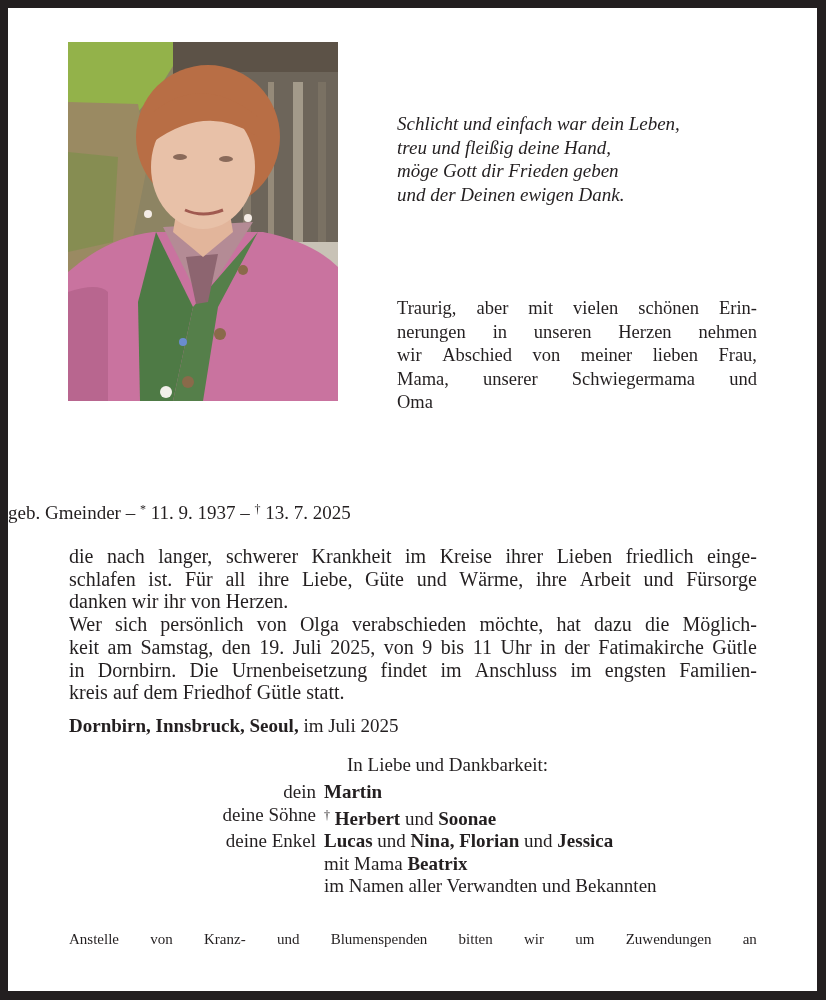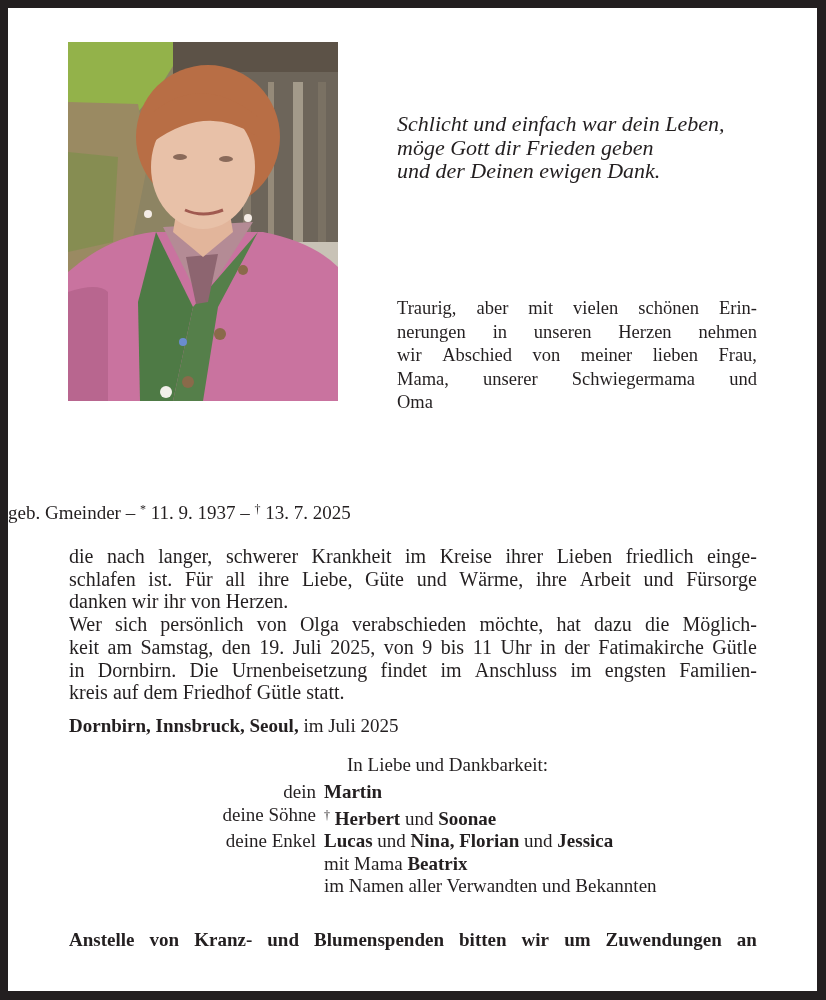--- a/index.html
+++ b/index.html
@@ -3,21 +3,21 @@
 <meta charset="utf-8">
 <style>
   html, body { margin:0; padding:0; }
   body { width:826px; height:1000px; background:#231f20; position:relative; overflow:hidden; }
   .page { position:absolute; left:8px; top:8px; width:809px; height:983px; background:#ffffff; }
   .serif { font-family: "Liberation Serif", "DejaVu Serif", serif; color:#231f20; }
 
   .photo { position:absolute; left:60px; top:34px; width:270px; height:359px; overflow:hidden; }
   .photo svg { display:block; }
 
-  .poem { position:absolute; left:389px; top:104px; width:400px; font-style:italic; font-size:22px; line-height:23.5px; }
+  .poem { position:absolute; left:389px; top:104px; width:400px; font-style:italic; font-size:19px; line-height:23.5px; }
   .poem div { white-space:nowrap; }
 
   .intro { position:absolute; left:389px; top:289px; width:360px; font-size:18.5px; line-height:23.5px; text-align:justify; }
   .intro div { white-space:nowrap; }
   .intro .j { display:flex; justify-content:space-between; }
 
   .name { position:absolute; left:0; width:809px; top:418px; text-align:center; font-size:52px; line-height:60px; letter-spacing:0.5px; }
   .dates { position:absolute; left:0; width:669px; top:489px; text-align:left; font-size:19px; font-weight:normal; line-height:24px; }
   .dates sup { font-size:12px; vertical-align:6px; }
 
@@ -30,21 +30,21 @@
 
   .thanks { position:absolute; left:339px; top:745px; font-size:19px; line-height:24px; white-space:nowrap; }
 
   .family { position:absolute; left:0; top:773px; width:724px; font-size:19px; line-height:22.6px;font-family:Liberation Serif, serif; }
   .frow { display:flex; }
   .frow .rel { width:316px; text-align:right; padding-right:8px; box-sizing:border-box; white-space:nowrap; }
   .frow .names { white-space:nowrap; }
   .frow b { font-weight:bold; }
   .frow sup { font-size:12px; vertical-align:6px; }
 
-  .footer { position:absolute; left:61px; top:920px; width:688px; font-size:19px; line-height:23px;font-weight:bold; }
+  .footer { position:absolute; left:61px; top:920px; width:688px; font-size:15px; line-height:23px; }
   .footer .ln { white-space:nowrap; display:flex; justify-content:space-between; }
 </style>
 </head>
 <body>
 
 <div class="page serif">
 
   <div class="photo">
     <svg width="270" height="359" viewBox="0 0 270 359" xmlns="http://www.w3.org/2000/svg">
 
@@ -87,20 +87,21 @@
       <circle cx="152" cy="292" r="6" fill="#8a6a4a"></circle>
       <circle cx="120" cy="340" r="6" fill="#8a6a4a"></circle>
 
       <circle cx="98" cy="350" r="6" fill="#f2f0ea"></circle>
       <circle cx="115" cy="300" r="4" fill="#6a8ccf"></circle>
     </svg>
   </div>
 
   <div class="poem">
     <div>Schlicht und einfach war dein Leben,</div>
+    <div>treu und fleißig deine Hand,</div>
     <div>möge Gott dir Frieden geben</div>
     <div>und der Deinen ewigen Dank.</div>
   </div>
 
   <div class="intro" id="intro">
       <div class="ln j">
         <span>Traurig,</span>
         <span>aber</span>
         <span>mit</span>
         <span>vielen</span>

